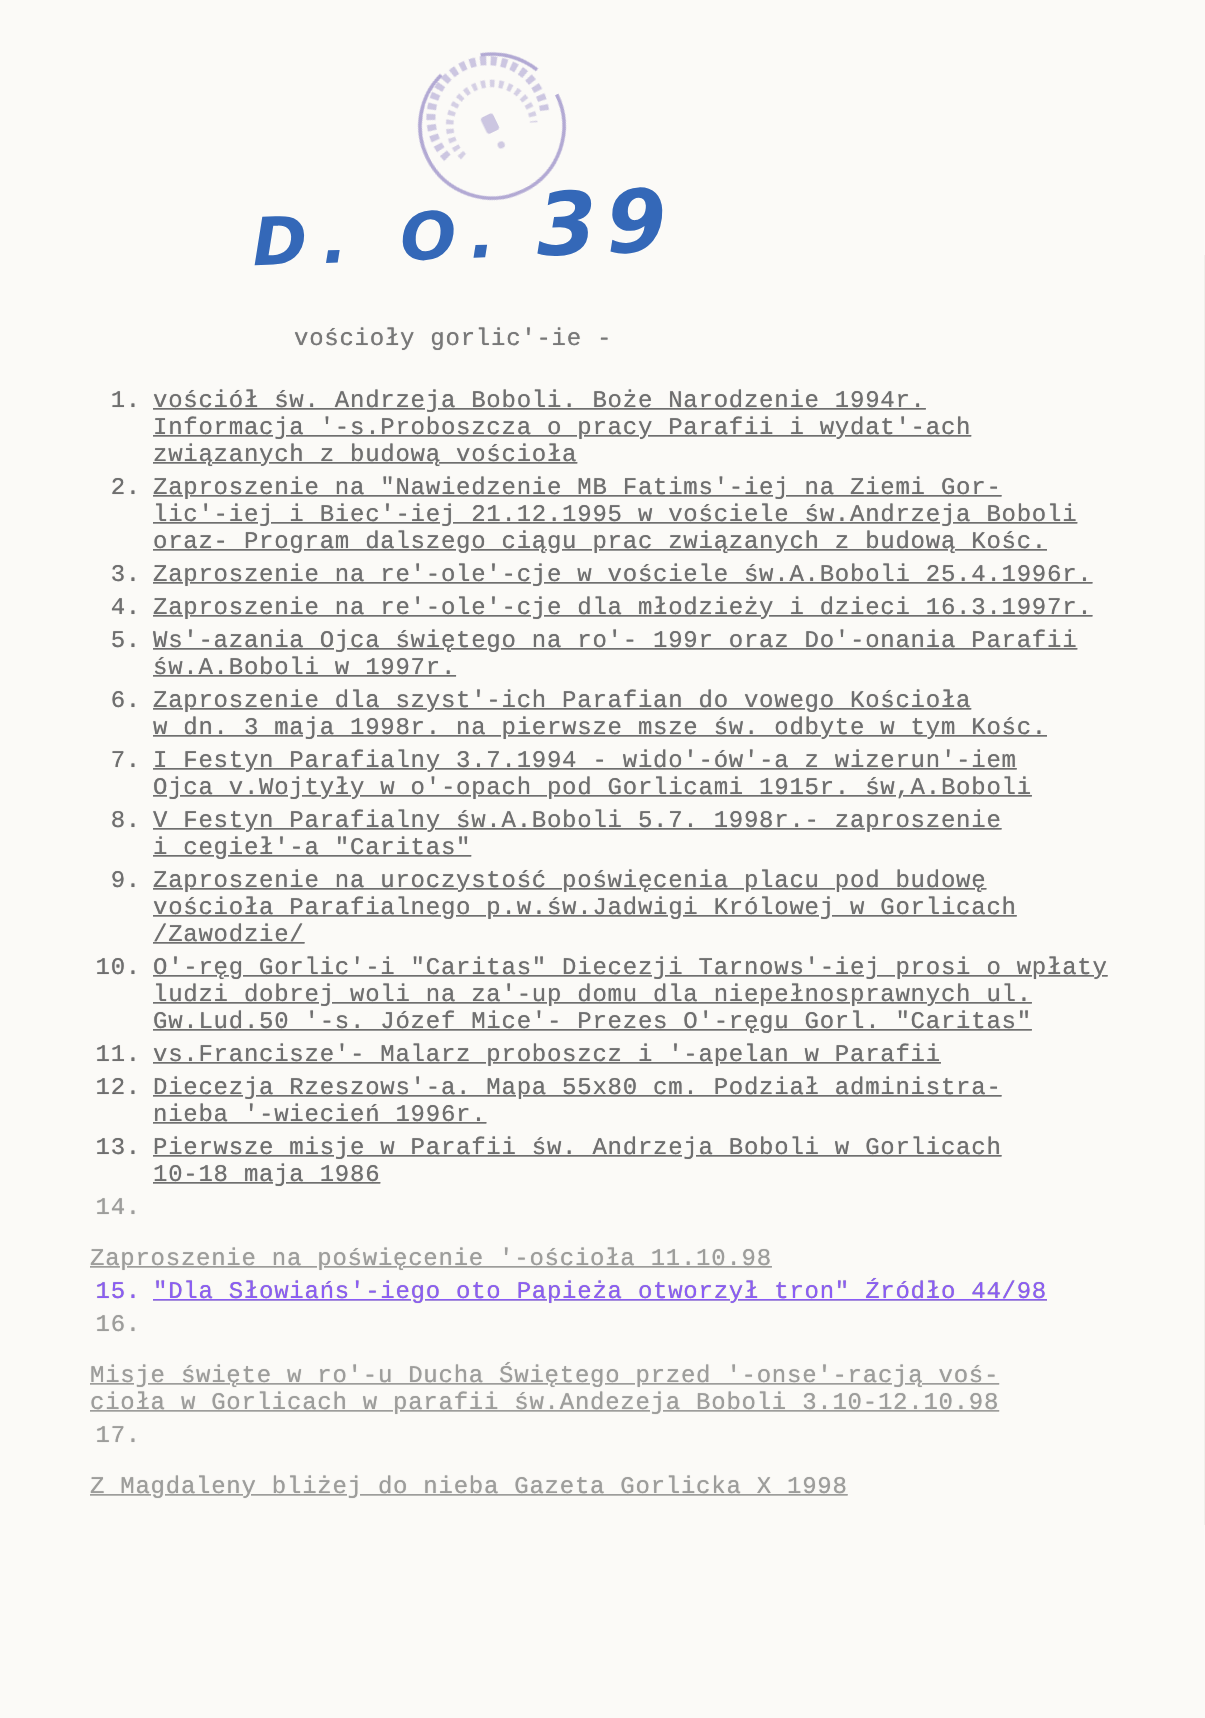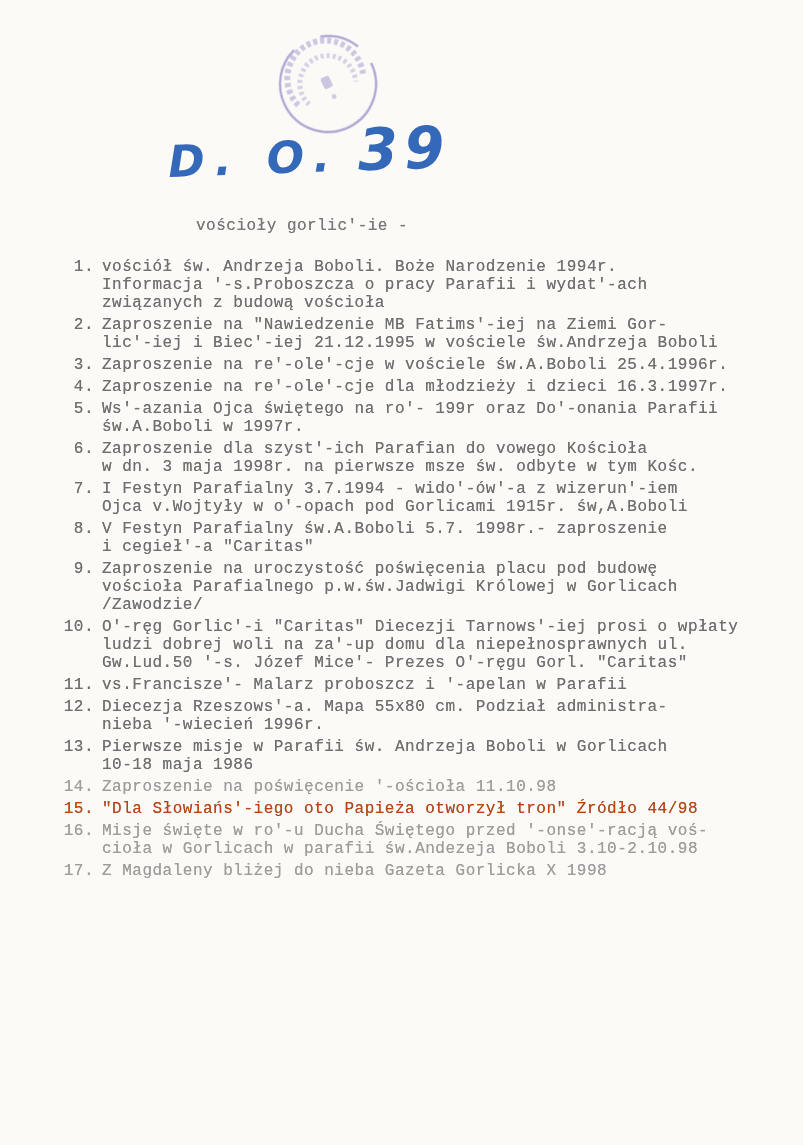--- a/index.html
+++ b/index.html
@@ -45,23 +45,23 @@
     color:#6f6f6f;
     text-shadow:0 0 .5px #8a8a8a;
   }
   .row{display:flex;margin-bottom:4px;}
   .row .num{
     width:34px;flex:0 0 34px;
     text-align:right;margin-right:8px;
     line-height:18px;
   }
   .row .lines{flex:1;}
-  .row .lines div{line-height:18px;white-space:nowrap;}
-  .row.faded{color:#9d9d9b;text-shadow:0 0 .6px #aaaaa8;}
-  .row.dim{color:#c2410c;}
+  .row .lines div{line-height:18px;white-space:nowrap;text-decoration:underline;}
+  .row.faded{color:#9d9d9b;text-shadow:0 0 .6px #aaaaa8;flex-direction:column;}
+  .row.dim{color:#8b5cf6;}
 </style>
 </head>
 <body>
 
 <div class="page">
 
   <div class="stamp" style="color: rgb(141, 128, 194);">
     <svg viewBox="0 0 112 112" xmlns="http://www.w3.org/2000/svg" aria-hidden="true">
 
       <circle cx="56" cy="56" r="48" fill="none" stroke="currentColor" stroke-width="2.4" stroke-dasharray="210 30 40 22" opacity="0.85"></circle>
@@ -87,20 +87,21 @@
           <div>vościół św. Andrzeja Boboli. Boże Narodzenie 1994r.</div>
           <div>Informacja '-s.Proboszcza o pracy Parafii i wydat'-ach</div>
           <div>związanych z budową vościoła</div>
         </div>
       </div>
       <div class="row">
         <span class="num">2.</span>
         <div class="lines">
           <div>Zaproszenie na "Nawiedzenie MB Fatims'-iej na Ziemi Gor-</div>
           <div>lic'-iej i Biec'-iej 21.12.1995 w vościele św.Andrzeja Boboli</div>
+          <div>oraz- Program dalszego ciągu prac związanych z budową Kośc.</div>
         </div>
       </div>
       <div class="row">
         <span class="num">3.</span>
         <div class="lines">
           <div>Zaproszenie na re'-ole'-cje w vościele św.A.Boboli 25.4.1996r.</div>
         </div>
       </div>
       <div class="row">
         <span class="num">4.</span>
@@ -181,21 +182,21 @@
       <div class="row dim">
         <span class="num">15.</span>
         <div class="lines">
           <div>"Dla Słowiańs'-iego oto Papieża otworzył tron" Źródło 44/98</div>
         </div>
       </div>
       <div class="row faded">
         <span class="num">16.</span>
         <div class="lines">
           <div>Misje święte w ro'-u Ducha Świętego przed '-onse'-racją voś-</div>
-          <div>cioła w Gorlicach w parafii św.Andezeja Boboli 3.10-2.10.98</div>
+          <div>cioła w Gorlicach w parafii św.Andezeja Boboli 3.10-12.10.98</div>
         </div>
       </div>
       <div class="row faded">
         <span class="num">17.</span>
         <div class="lines">
           <div>Z Magdaleny bliżej do nieba Gazeta Gorlicka X 1998</div>
         </div>
       </div>
     </div>
 

